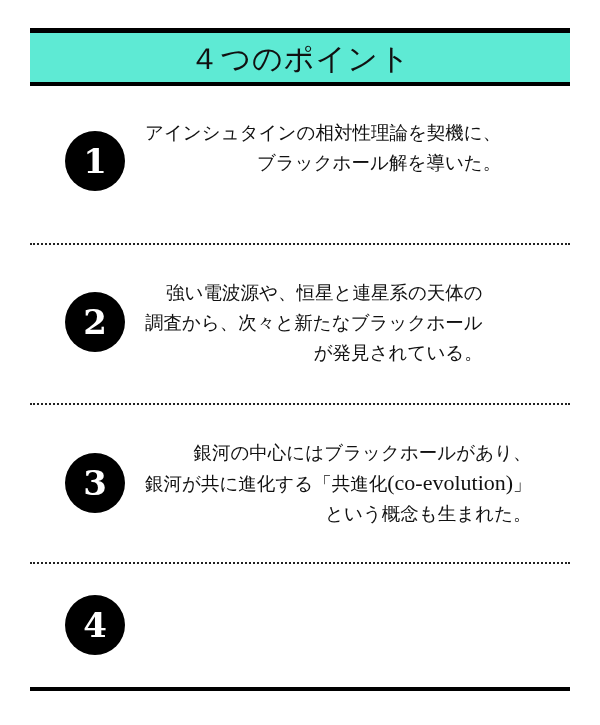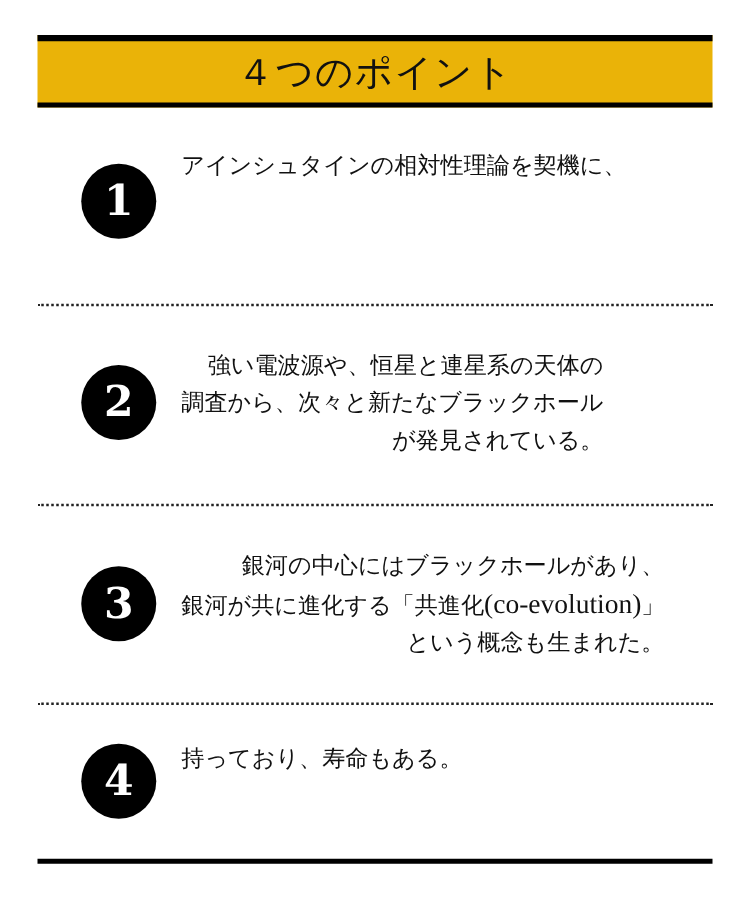--- a/index.html
+++ b/index.html
@@ -2,21 +2,21 @@
 <html><head>
   <meta charset="utf-8">
   <style>
     html, body { margin: 0; padding: 0; background: #ffffff; }
     body { width: 600px; height: 725px; position: relative; overflow: hidden;
            font-family: "DejaVu Sans", "Liberation Sans", sans-serif; color: #111; }
     .header {
       position: absolute; left: 30px; top: 28px; width: 540px; height: 58px;
       box-sizing: border-box;
       border-top: 5px solid #000; border-bottom: 4px solid #000;
-      background: #eab308;
+      background: #5eead4;
       display: flex; align-items: center; justify-content: center;
     }
     .header-title {
       font-family: "DejaVu Sans", "Liberation Sans", sans-serif;
       font-size: 30px; letter-spacing: 1px; color: #111; line-height: 1;
       margin-top: 2px;
     }
     .item { position: absolute; left: 30px; width: 540px; }
     .badge {
       position: absolute; left: 35px; width: 60px; height: 60px; border-radius: 50%;
@@ -42,20 +42,21 @@
 <body>
 
 <div class="header">
   <span class="header-title">４つのポイント</span>
 </div>
 
 <div class="item" style="top:0;">
   <div class="badge" style="top:131px;">1</div>
   <div class="text" style="top:118px;">
     <span class="line">アインシュタインの相対性理論を契機に、</span>
+    <span class="line">ブラックホール解を導いた。</span>
   </div>
 </div>
 <div class="dots" style="top:243px;"></div>
 
 <div class="item" style="top:0;">
   <div class="badge" style="top:292px;">2</div>
   <div class="text" style="top:278px;">
     <span class="line">強い電波源や、恒星と連星系の天体の</span>
     <span class="line">調査から、次々と新たなブラックホール</span>
     <span class="line">が発見されている。</span>
@@ -69,17 +70,16 @@
     <span class="line">銀河の中心にはブラックホールがあり、</span>
     <span class="line"><span>銀河が共に進化する「共進化</span><span class="serif-small">(co-evolution)</span><span>」</span></span>
     <span class="line">という概念も生まれた。</span>
   </div>
 </div>
 <div class="dots" style="top:562px;"></div>
 
 <div class="item" style="top:0;">
   <div class="badge" style="top:595px;">4</div>
   <div class="text" style="top:593px;">
-    <span class="line">持っており、寿命もある。</span>
   </div>
 </div>
 
 <div class="bottom-rule"></div>
 
 </body></html>

